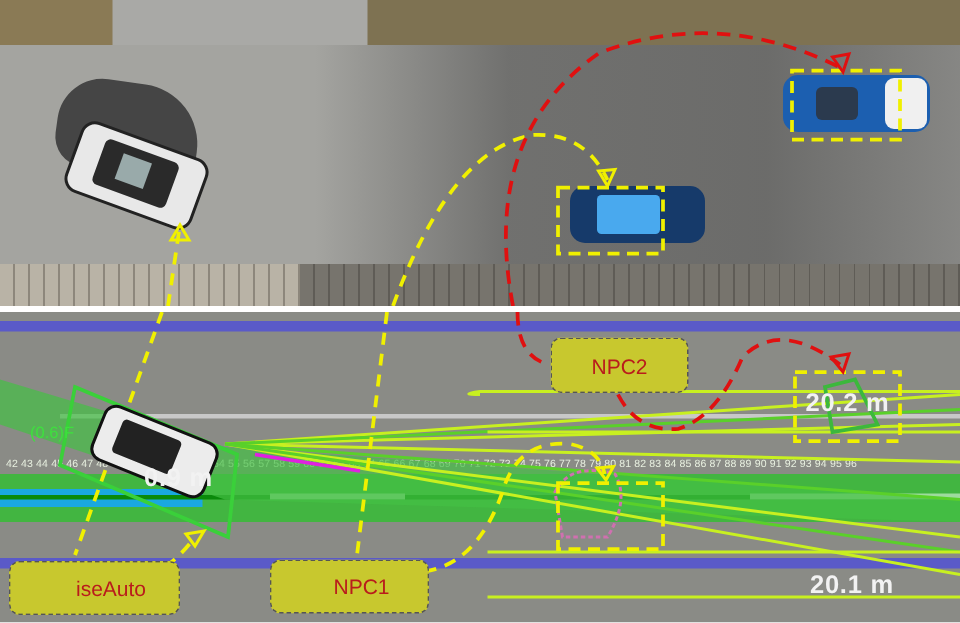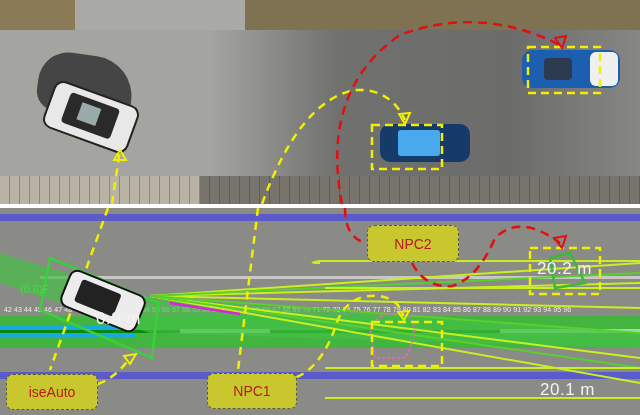--- a/index.html
+++ b/index.html
@@ -2,21 +2,21 @@
 <html><head>
 <meta charset="utf-8">
 <style>
   html,body{margin:0;padding:0;background:#fff;}
   body{width:640px;height:415px;position:relative;overflow:hidden;font-family:"Liberation Sans",sans-serif;}
   .panel{position:absolute;left:0;width:640px;overflow:hidden;}
   #photo{top:0;height:204px;background:#a9a9a6;}
   #sim{top:208px;height:207px;background:#8a8b86;}
   .abs{position:absolute;}
   .label-box{position:absolute;background:#c8c82e;border:1px dashed #555;border-radius:7px;color:#b91c1c;font-size:14px;display:flex;align-items:center;justify-content:center;}
-  .dist{position:absolute;color:#f2f2f2;font-size:17px;letter-spacing:0.5px;}
+  .dist{position:absolute;color:#f2f2f2;font-size:17px;letter-spacing:0.5px;font-weight:bold;}
   .ticks{position:absolute;left:0;top:110px;width:640px;font-size:7px;color:#e8f0e0;white-space:nowrap;letter-spacing:0.1px;}
   svg{position:absolute;left:0;top:0;}
 </style>
 </head>
 <body>
 
 <div id="photo" class="panel">
 
   <div class="abs" style="left:0;top:0;width:75px;height:33px;background:#8a7a55;"></div>
   <div class="abs" style="left:245px;top:0;width:395px;height:30px;background:#7e7252;"></div>
@@ -112,16 +112,16 @@
 
   <div class="abs" style="left:62px;top:73px;width:78px;height:36px;background:#ececec;border:2px solid #111;border-radius:9px;transform:rotate(22deg);">
     <div class="abs" style="left:12px;top:5px;width:42px;height:24px;background:#222;border-radius:3px;"></div>
   </div>
   <div class="abs" style="left:20px;top:75px;color:#3ee03e;font-size:11px;">(0.6)F</div>
   <div class="dist" style="left:96px;top:101px;"><span>0.9 m</span></div>
 
   <div class="dist" style="left:537px;top:51px;"><span>20.2</span> <span>m</span></div>
   <div class="dist" style="left:540px;top:172px;text-align:center;"><span>20.1</span> <span>m</span></div>
 
-  <div class="label-box" style="left:6px;top:166px;width:90px;height:34px;">iseAuto</div>
-  <div class="label-box" style="left:207px;top:165px;width:88px;height:34px;">NPC1</div>
+  <div class="label-box" style="left:6px;top:166px;width:90px;height:34px;padding-left:22px;">iseAuto</div>
+  <div class="label-box" style="left:180px;top:165px;width:88px;height:34px;padding-left:16px;">NPC1</div>
   <div class="label-box" style="left:367px;top:17px;width:90px;height:35px;">NPC2</div>
 </div>
 
 </body></html>

